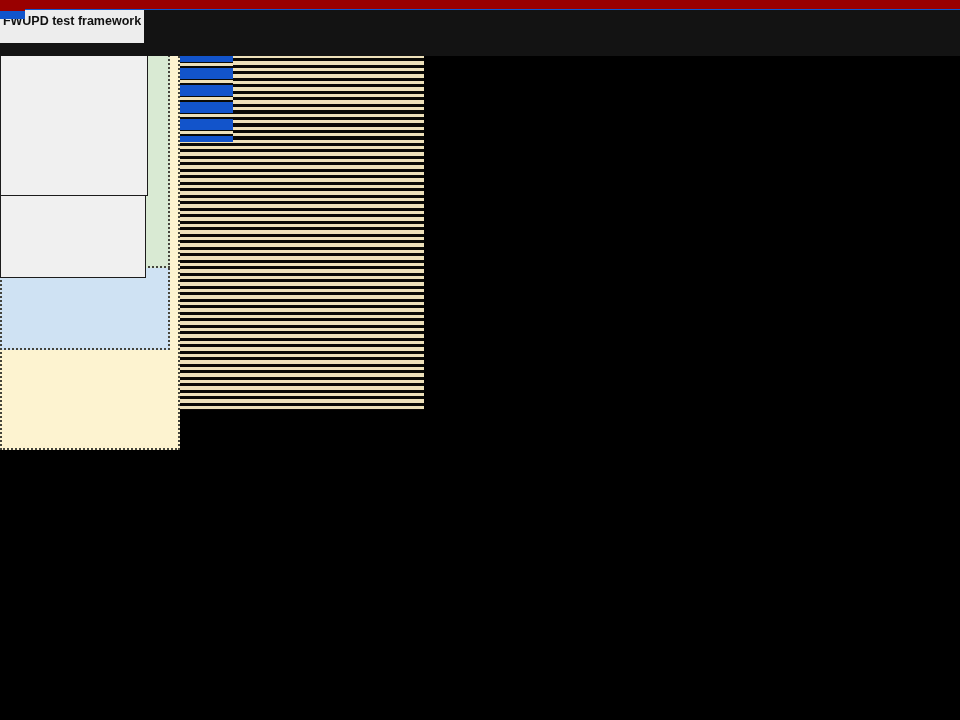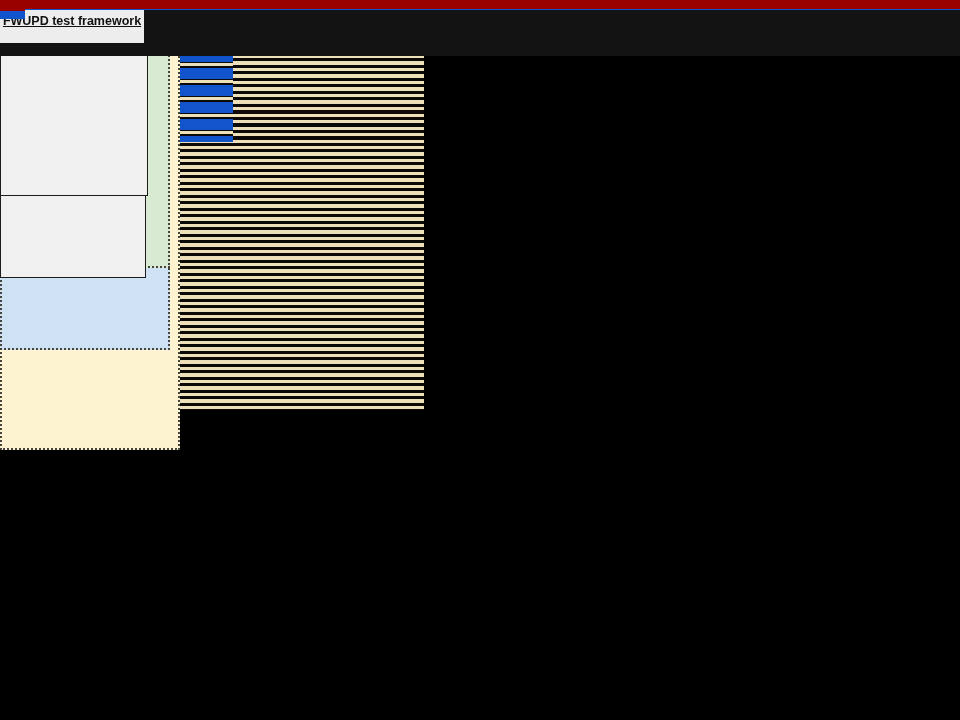--- a/index.html
+++ b/index.html
@@ -16,21 +16,21 @@
   .bar-dash-blue{background:repeating-linear-gradient(180deg,#1254cb 0px 11px,rgba(0,0,0,0) 11px 17px),
                             repeating-linear-gradient(180deg,#091008 0px 3.4px,#ccdbc5 3.4px 6.4px);}
   .blk{background:#000;} .blu{background:#1155cc;} .red{background:#990000;}
   .gray13{background:#131313;}
   
   .panel{border:2px dotted #44443c;box-sizing:border-box;}
   .p-yellow{background:#fdf3d0;} .p-blue{background:#cfe2f3;} .p-green{background:#d9ead3;}
   .subpanel{background:#f0f0f0;border:1.5px solid #1c1c1c;box-sizing:border-box;}
   
   .node{border:1.5px solid #1a1a1a;box-sizing:border-box;display:flex;align-items:center;justify-content:center;
-        text-align:center;font-size:11.5px;line-height:1.25;color:#111;text-decoration:underline;}
+        text-align:center;font-size:11.5px;line-height:1.25;color:#111;}
   .n-pink{background:#f4cccc;} .n-green{background:#b6d7a8;} .n-peri{background:#c9daf8;} .n-peri2{background:#d4def7;}
   .n-plain{background:#ededed;border:none;font-weight:bold;font-size:12.5px;}
   
   .title{font-weight:bold;font-size:12px;text-align:center;}
   .title2{font-weight:bold;font-size:11.5px;text-align:center;line-height:1.45;}
   .lbl{font-size:12.5px;}
   .pre{white-space:pre-line;}
   .ctr{text-align:center;}
   
   .vb{width:0;border-left:3px dashed #3c78d8;}

